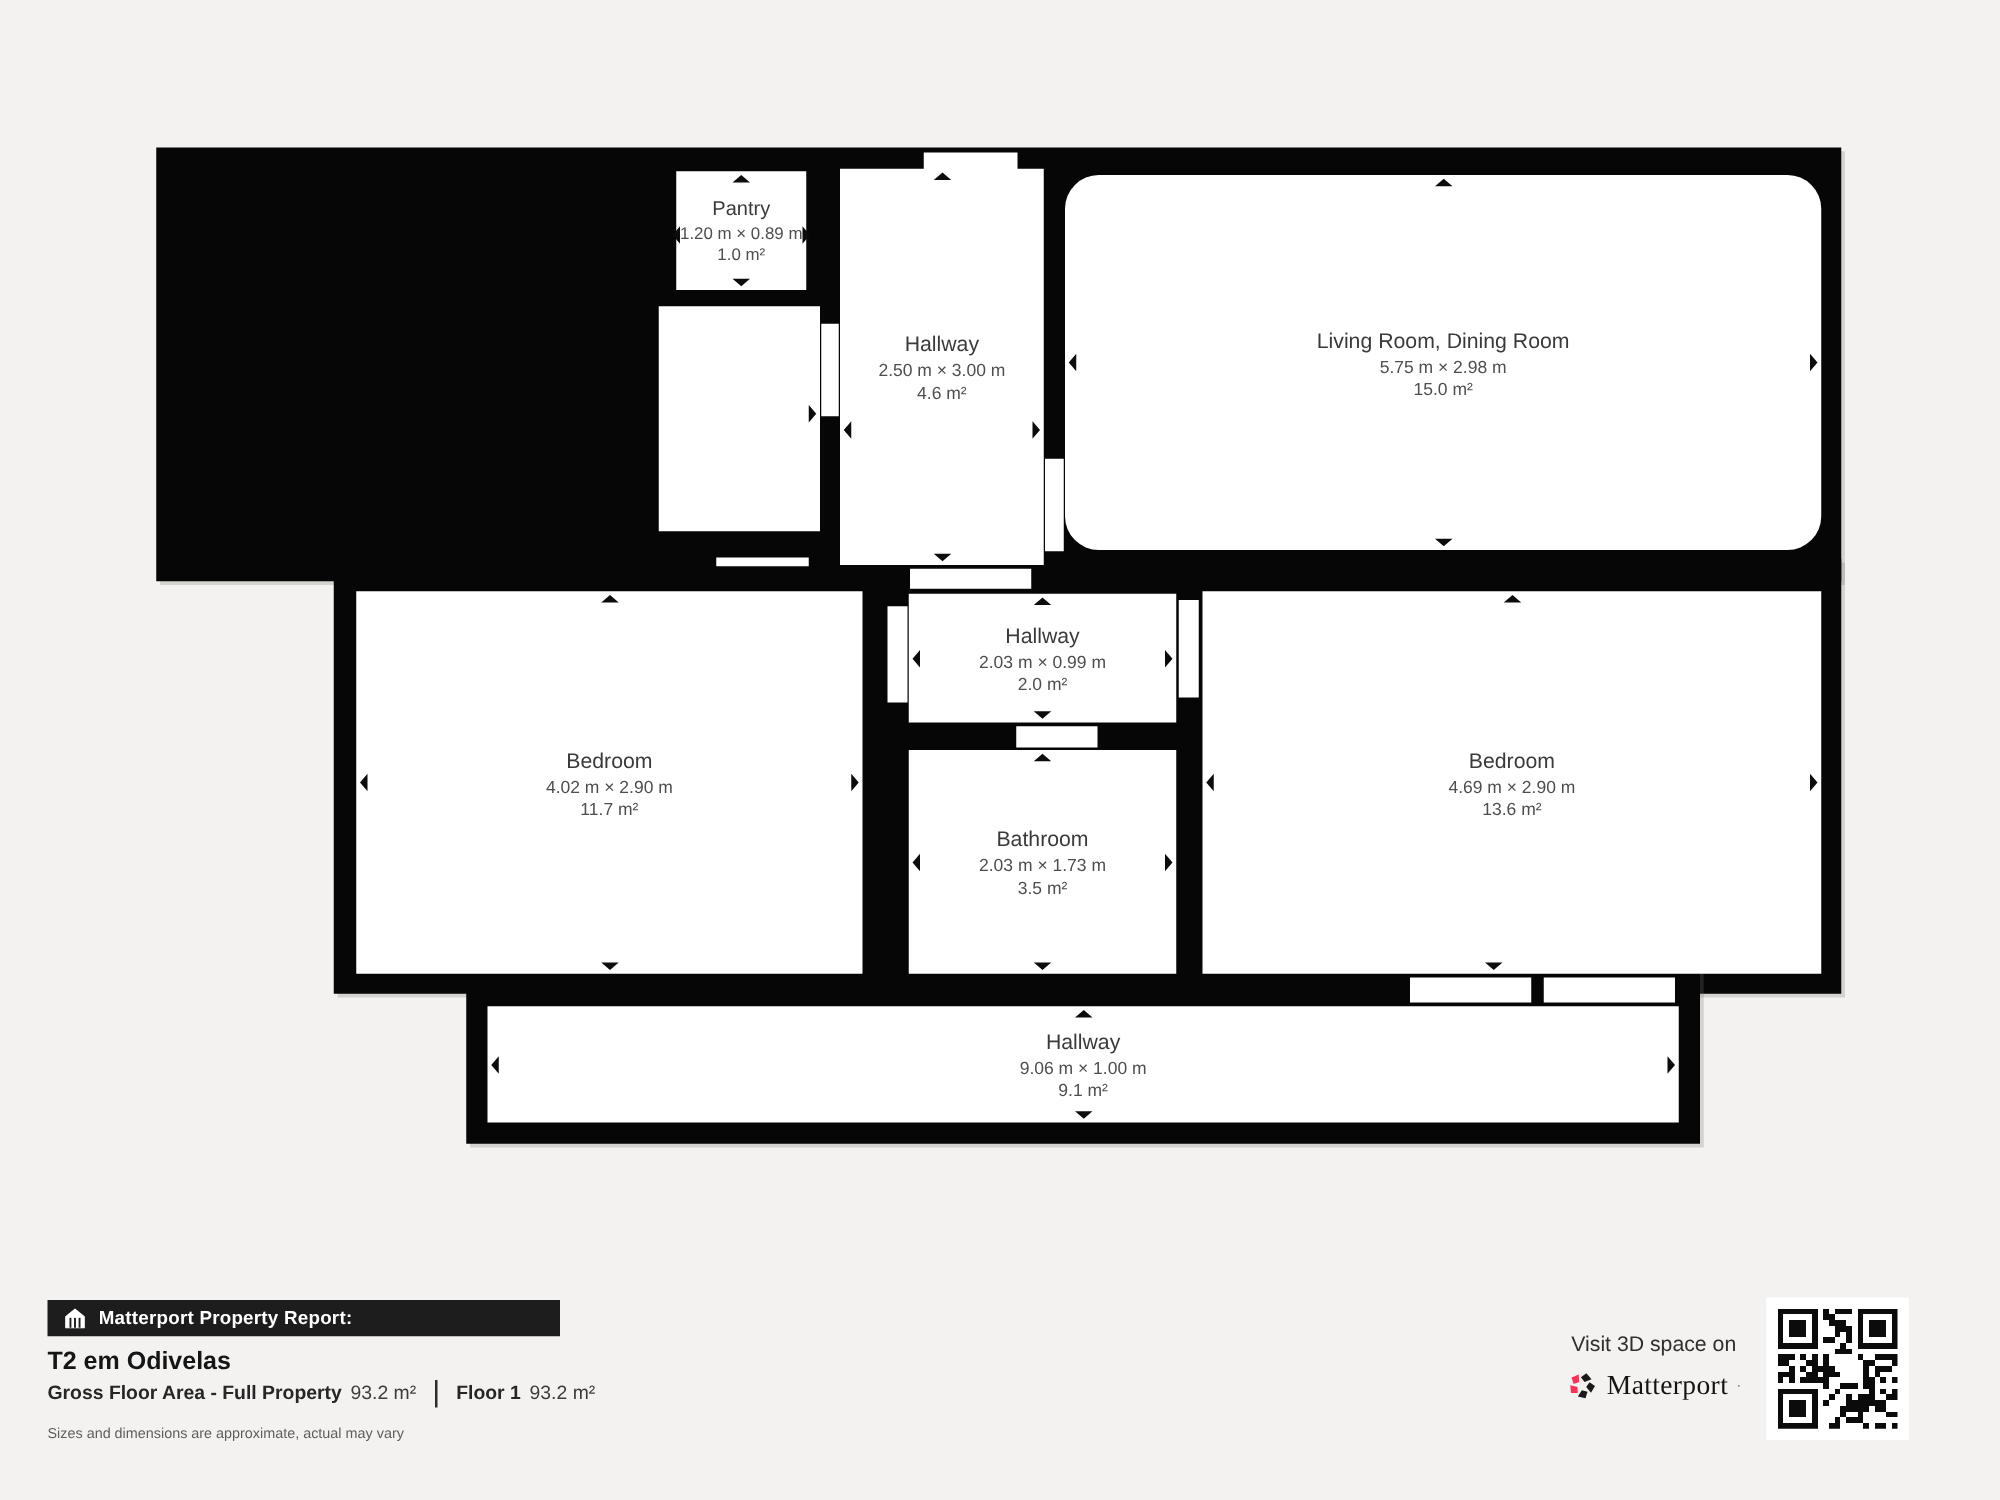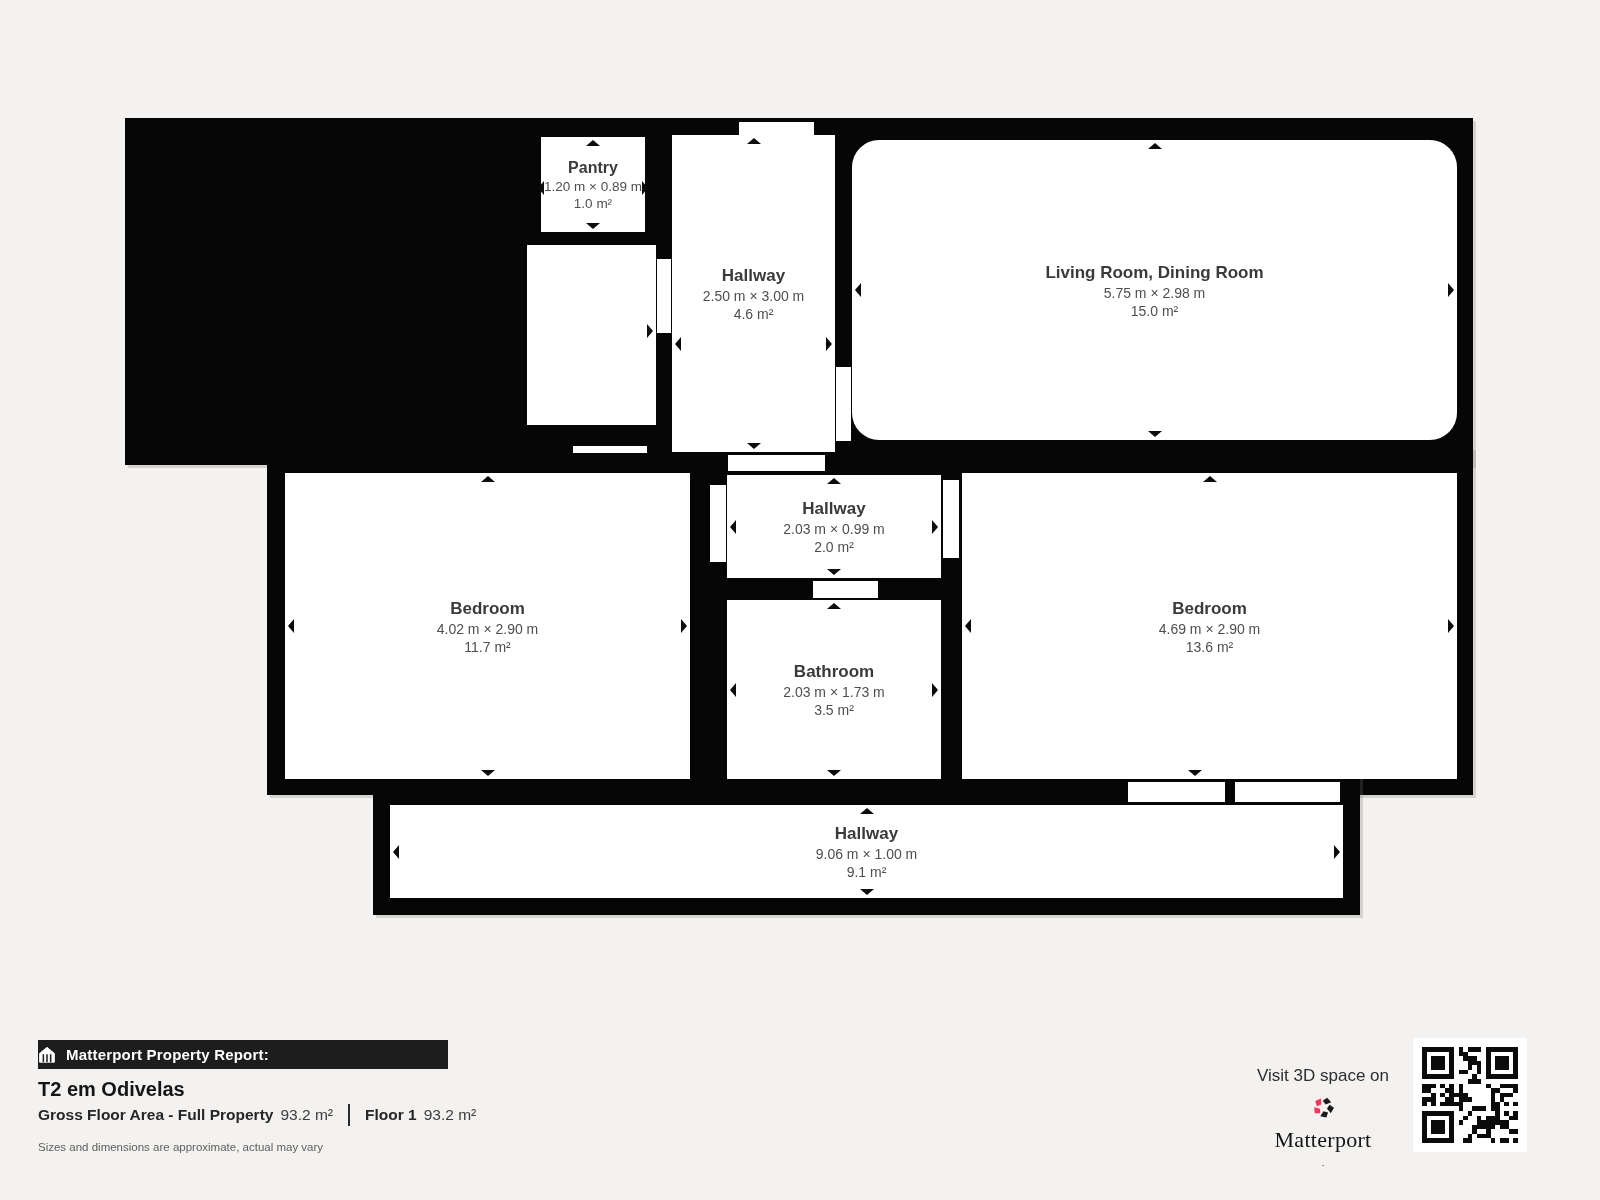--- a/index.html
+++ b/index.html
@@ -10,21 +10,21 @@
     -webkit-font-smoothing:antialiased;
   }
   #plan{position:absolute;inset:0;}
   .slab{position:absolute;background:#060606;box-shadow:3px 3px 0 rgba(120,118,112,.25);}
   .room{position:absolute;background:#ffffff;}
   .door{position:absolute;background:#ffffff;}
   .label{
     position:absolute;inset:0;display:flex;flex-direction:column;
     align-items:center;justify-content:center;text-align:center;pointer-events:none;
   }
-  .rn{font-weight:700;font-size:17px;line-height:23px;color:#3a3a3a;white-space:nowrap;}
+  .rn{font-weight:400;font-size:17px;line-height:23px;color:#3a3a3a;white-space:nowrap;}
   .rd,.ra{font-weight:400;font-size:14px;line-height:18px;color:#4e4e4e;white-space:nowrap;}
   
   .aU,.aD,.aL,.aR{position:absolute;width:0;height:0;}
   .aU{top:3px;left:50%;margin-left:-7px;border-left:7px solid transparent;border-right:7px solid transparent;border-bottom:6px solid #0c0c0c;}
   .aD{bottom:3px;left:50%;margin-left:-7px;border-left:7px solid transparent;border-right:7px solid transparent;border-top:6px solid #0c0c0c;}
   .aL{left:3px;top:50%;margin-top:-7px;border-top:7px solid transparent;border-bottom:7px solid transparent;border-right:6px solid #0c0c0c;}
   .aR{right:3px;top:50%;margin-top:-7px;border-top:7px solid transparent;border-bottom:7px solid transparent;border-left:6px solid #0c0c0c;}
   
   .r-kitchen{left:143px;top:140px;width:384px;height:300px;}
   .r-kitchen-ext{left:527px;top:245px;width:129px;height:180px;}
@@ -34,32 +34,32 @@
   .r-bed-left{left:285px;top:473px;width:405px;height:306px;}
   .r-hall-mid{left:727px;top:475px;width:214px;height:103px;}
   .r-bath{left:727px;top:600px;width:214px;height:179px;}
   .r-bed-right{left:962px;top:473px;width:495px;height:306px;}
   .r-hall-bottom{left:390px;top:805px;width:953px;height:93px;}
   .pantry-label .rn{font-size:16px;line-height:21px;}
   .pantry-label .rd,.pantry-label .ra{font-size:13.5px;line-height:17px;}
   
   .banner{
     position:absolute;left:38px;top:1040px;width:410px;height:29px;background:#1d1d1d;
-    display:flex;align-items:center;gap:10px;box-sizing:border-box;
+    display:flex;align-items:center;gap:10px;padding-left:13px;box-sizing:border-box;
   }
   .banner-text{color:#ffffff;font-weight:700;font-size:15px;letter-spacing:.2px;}
   .prop-title{position:absolute;left:38px;top:1078px;font-weight:700;font-size:20px;color:#151515;}
   .stats{position:absolute;left:38px;top:1104px;display:flex;align-items:center;font-size:15.5px;color:#3c3c3c;}
   .stats .b{font-weight:700;color:#262626;}
   .stats .v{margin-left:7px;}
   .stats .divider{width:2px;height:22px;background:#2c2c2c;margin:0 15px;}
   .disclaimer{position:absolute;left:38px;top:1141px;font-size:11.5px;color:#5e5e5e;}
   .visit{position:absolute;left:1223px;top:1066px;width:200px;text-align:center;}
   .visit-text{font-size:17px;color:#2e2e2e;}
-  .brand-row{margin-top:9px;display:flex;align-items:center;justify-content:center;gap:7px;flex-direction:column;}
+  .brand-row{margin-top:9px;display:flex;align-items:center;justify-content:center;gap:7px;}
   .wordmark{font-family:"Liberation Serif",serif;font-size:22px;color:#141414;letter-spacing:.3px;}
   .tm{font-size:9px;vertical-align:top;color:#141414;}
   .qr-box{position:absolute;left:1413px;top:1038px;width:114px;height:114px;background:#ffffff;display:flex;align-items:center;justify-content:center;}
 </style>
 </head>
 <body>
 
 <div id="plan">
 
   <div class="slab" style="left:125px;top:118px;width:1348px;height:347px;"></div>

